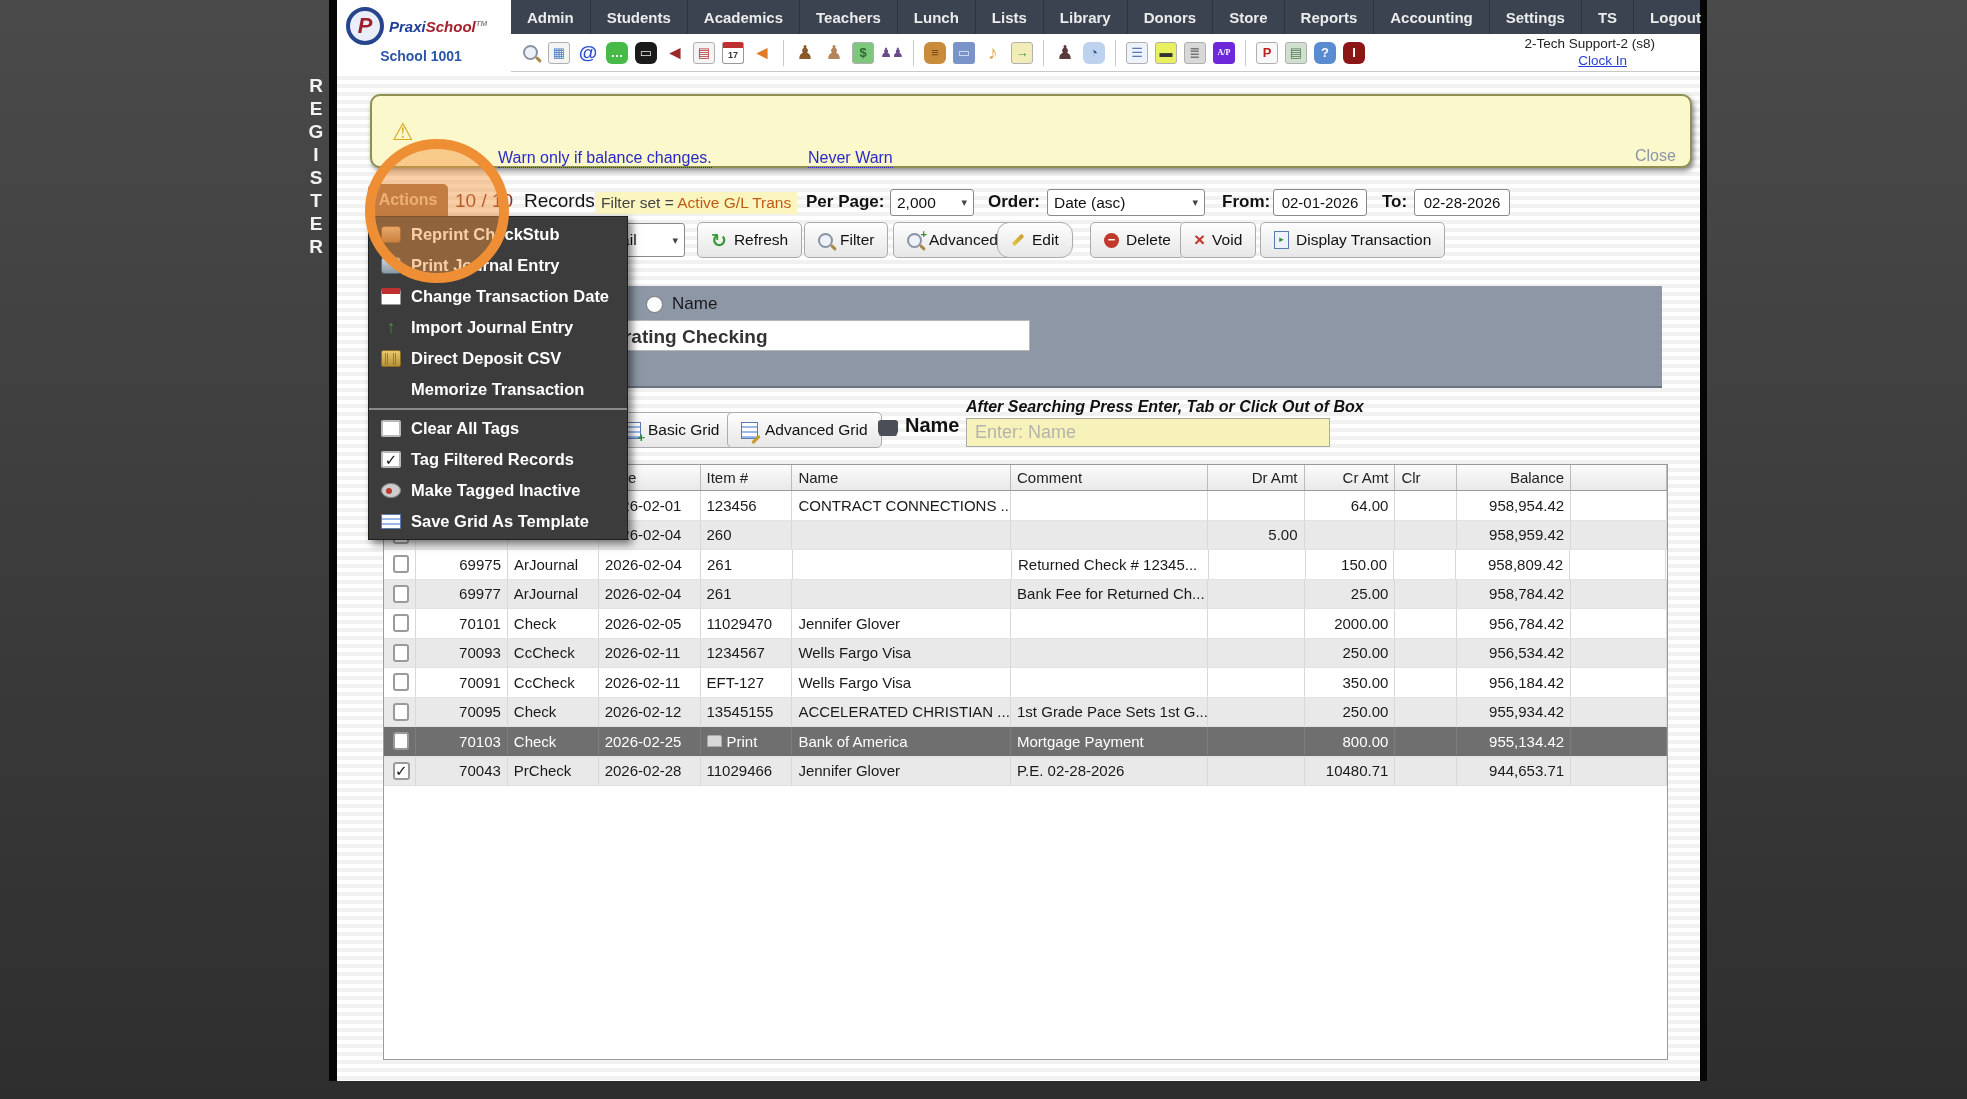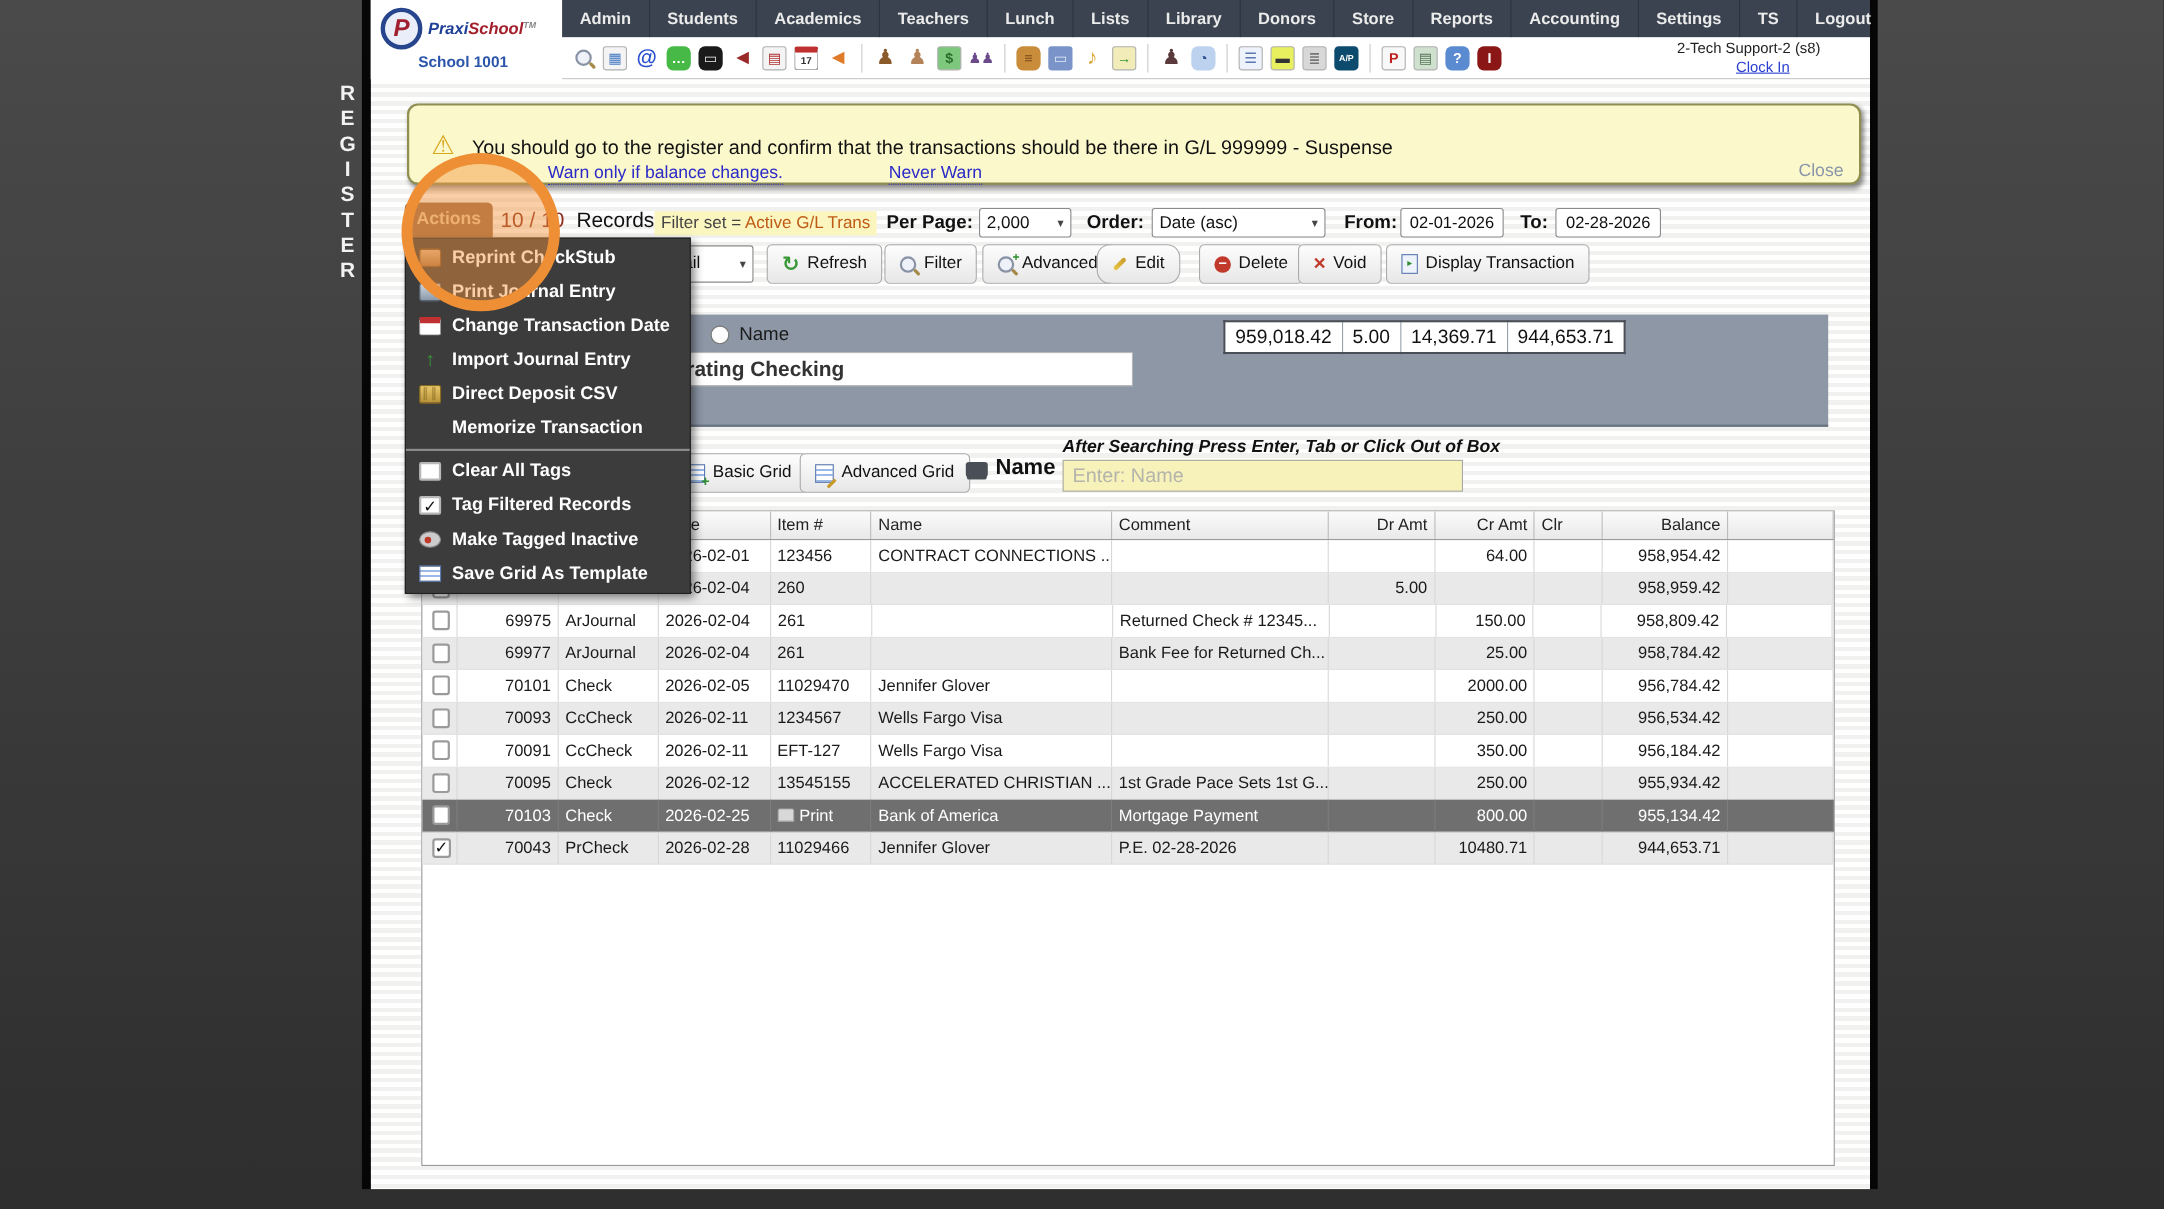--- a/index.html
+++ b/index.html
@@ -230,35 +230,34 @@
       <span class="tb-icon" style="background: rgb(122, 147, 201); color: rgb(223, 232, 248);">▭</span>
       <span class="tb-icon bigg" style="color: rgb(216, 168, 58);">♪</span>
       <span class="tb-icon bord" style="background: rgb(242, 237, 184); color: rgb(58, 154, 58);">→</span>
       <div class="tb-sep"></div>
       <span class="tb-icon bigg" style="color: rgb(90, 58, 58);">♟</span>
       <span class="tb-icon round" style="background: rgb(188, 210, 238); color: rgb(42, 74, 138);">◔</span>
       <div class="tb-sep"></div>
       <span class="tb-icon bord" style="background: rgb(238, 242, 250); color: rgb(90, 122, 176);">☰</span>
       <span class="tb-icon bord" style="background: rgb(232, 240, 96); color: rgb(51, 51, 51);">▬</span>
       <span class="tb-icon bord" style="background: rgb(216, 216, 216); color: rgb(119, 119, 119);">≣</span>
-      <span class="tb-icon txtic" style="background: #0c4a6e; color: rgb(255, 255, 255);">A/P</span>
+      <span class="tb-icon txtic" style="background: #6d28d9; color: rgb(255, 255, 255); font-family: Liberation Serif, serif;">A/P</span>
       <div class="tb-sep"></div>
       <span class="tb-icon bord" style="background: rgb(248, 248, 248); color: rgb(192, 32, 32);">P</span>
       <span class="tb-icon bord" style="background: rgb(207, 224, 207); color: rgb(90, 122, 90);">▤</span>
       <span class="tb-icon round" style="background: rgb(90, 138, 208); color: rgb(255, 255, 255);">?</span>
       <span class="tb-icon round" style="background: rgb(139, 22, 22); color: rgb(255, 255, 255);">I</span>
     </div>
   <div class="abs" id="user-block">
     <div id="user-name">2-Tech Support-2 (s8)</div>
     <span id="clock-in">Clock In</span>
   </div>
 
   <div class="abs" id="warning-box"></div>
   <div class="abs" id="warn-triangle">⚠</div>
-  <div class="abs" id="warning-line2">You should go to the register and confirm that the transactions should be there in G/L 999999 - Suspense</div>
   <span class="abs" id="warn-link">Warn only if balance changes.</span>
   <span class="abs" id="never-link">Never Warn</span>
   <span class="abs" id="close-link">Close</span>
 
   <div class="abs" id="records-count">10 / 10</div>
   <div class="abs" id="records-word">Records</div>
   <div class="abs" id="filter-set">
     <span class="pfx">Filter set = </span><span class="val">Active G/L Trans</span>
   </div>
   <div class="abs bar-label" style="left:806px;top:192px;">Per Page:</div>
@@ -309,26 +308,20 @@
       <span>Display Transaction</span>
     </div>
 
   <div class="abs" id="account-panel"></div>
   <div class="abs" id="name-radio"></div>
   <div class="abs" id="name-radio-label">Name</div>
   <div class="abs" id="account-field">Operating Checking</div>
 
   <table class="abs" id="summary-table">
     <tbody>
-    <tr>
-      <td class="vl">959,018.42</td>
-      <td class="vl">5.00</td>
-      <td class="vl">14,369.71</td>
-      <td class="vl">944,653.71</td>
-    </tr>
   </tbody>
     </table>
 
   <div class="gbtn" style="left:610px;">
       <span class="ic-grid plus"></span>
       <span>Basic Grid</span>
     </div>
   <div class="gbtn" style="left:727px;">
       <span class="ic-grid pen"></span>
       <span>Advanced Grid</span>

